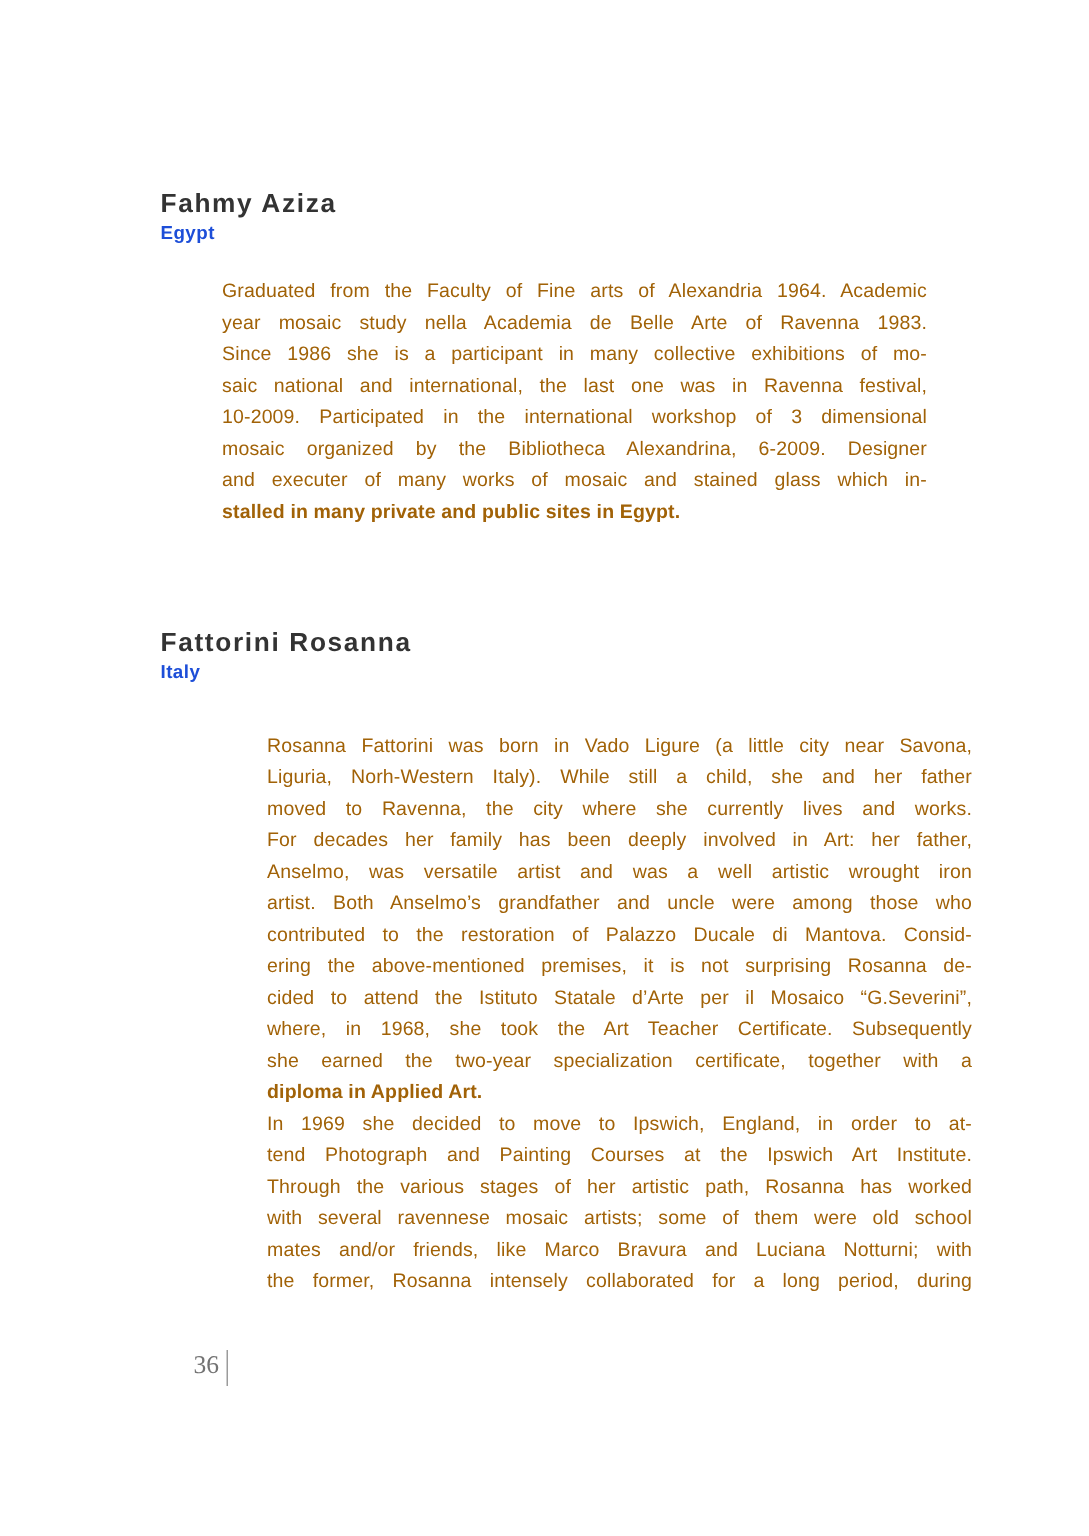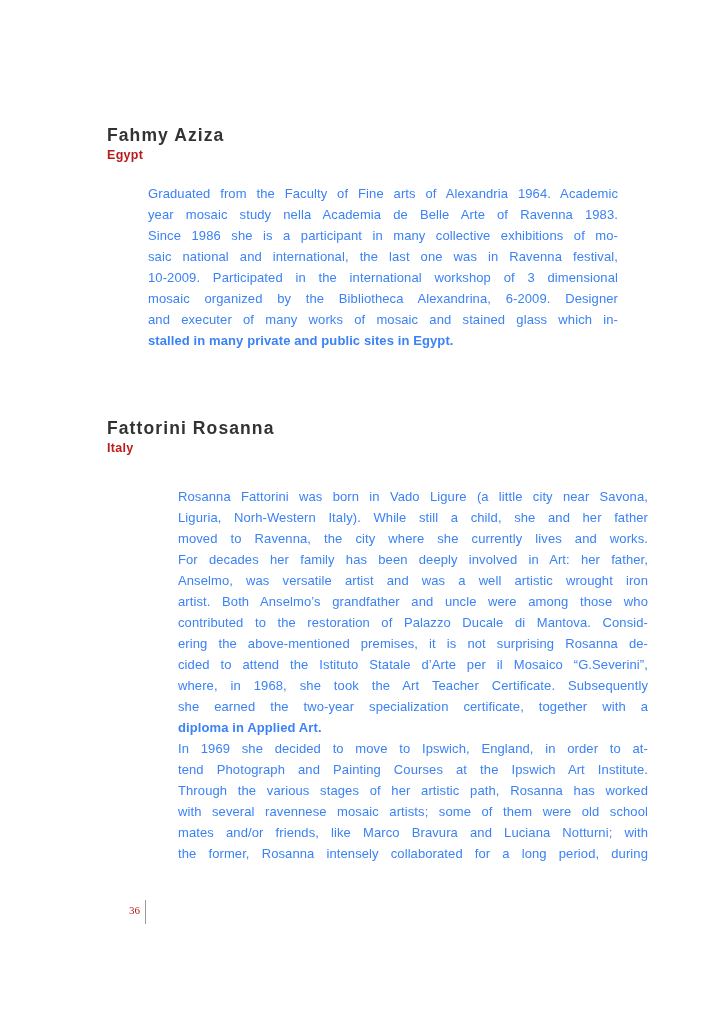--- a/index.html
+++ b/index.html
@@ -26,29 +26,29 @@
     font-weight: 700;
     letter-spacing: 1.1px;
     color: #333333;
     line-height: 22px;
   }
   .artist-country {
     margin: 2px 0 0 0;
     font-size: 12.5px;
     font-weight: 700;
     letter-spacing: 0.3px;
-    color: #b91c1c;
+    color: #1d4ed8;
     line-height: 15px;
   }
   .bio {
     position: absolute;
     left: 148px;
     width: 470px;
     font-size: 13px;
-    color: #3b82f6;
+    color: #a16207;
   }
   .bio-1 { top: 183px; }
   .bio-2 { top: 486px; margin-left: 30px; }
   .para { margin: 0; }
   .line {
     line-height: 21px;
     text-align: justify;
     text-align-last: justify;
     -moz-text-align-last: justify;
     letter-spacing: 0.1px;
@@ -60,22 +60,22 @@
   }
   .footer {
     position: absolute;
     left: 129px;
     top: 898px;
     display: flex;
     align-items: flex-start;
   }
   .page-number {
     font-family: "Liberation Serif", serif;
-    font-size: 11px;
-    color: #b91c1c;
+    font-size: 17px;
+    color: #737373;
     line-height: 24px;
   }
   .footer-rule {
     width: 1px;
     height: 24px;
     background: #9b9b9b;
     margin-left: 5px;
     margin-top: 2px;
   }
 </style>

